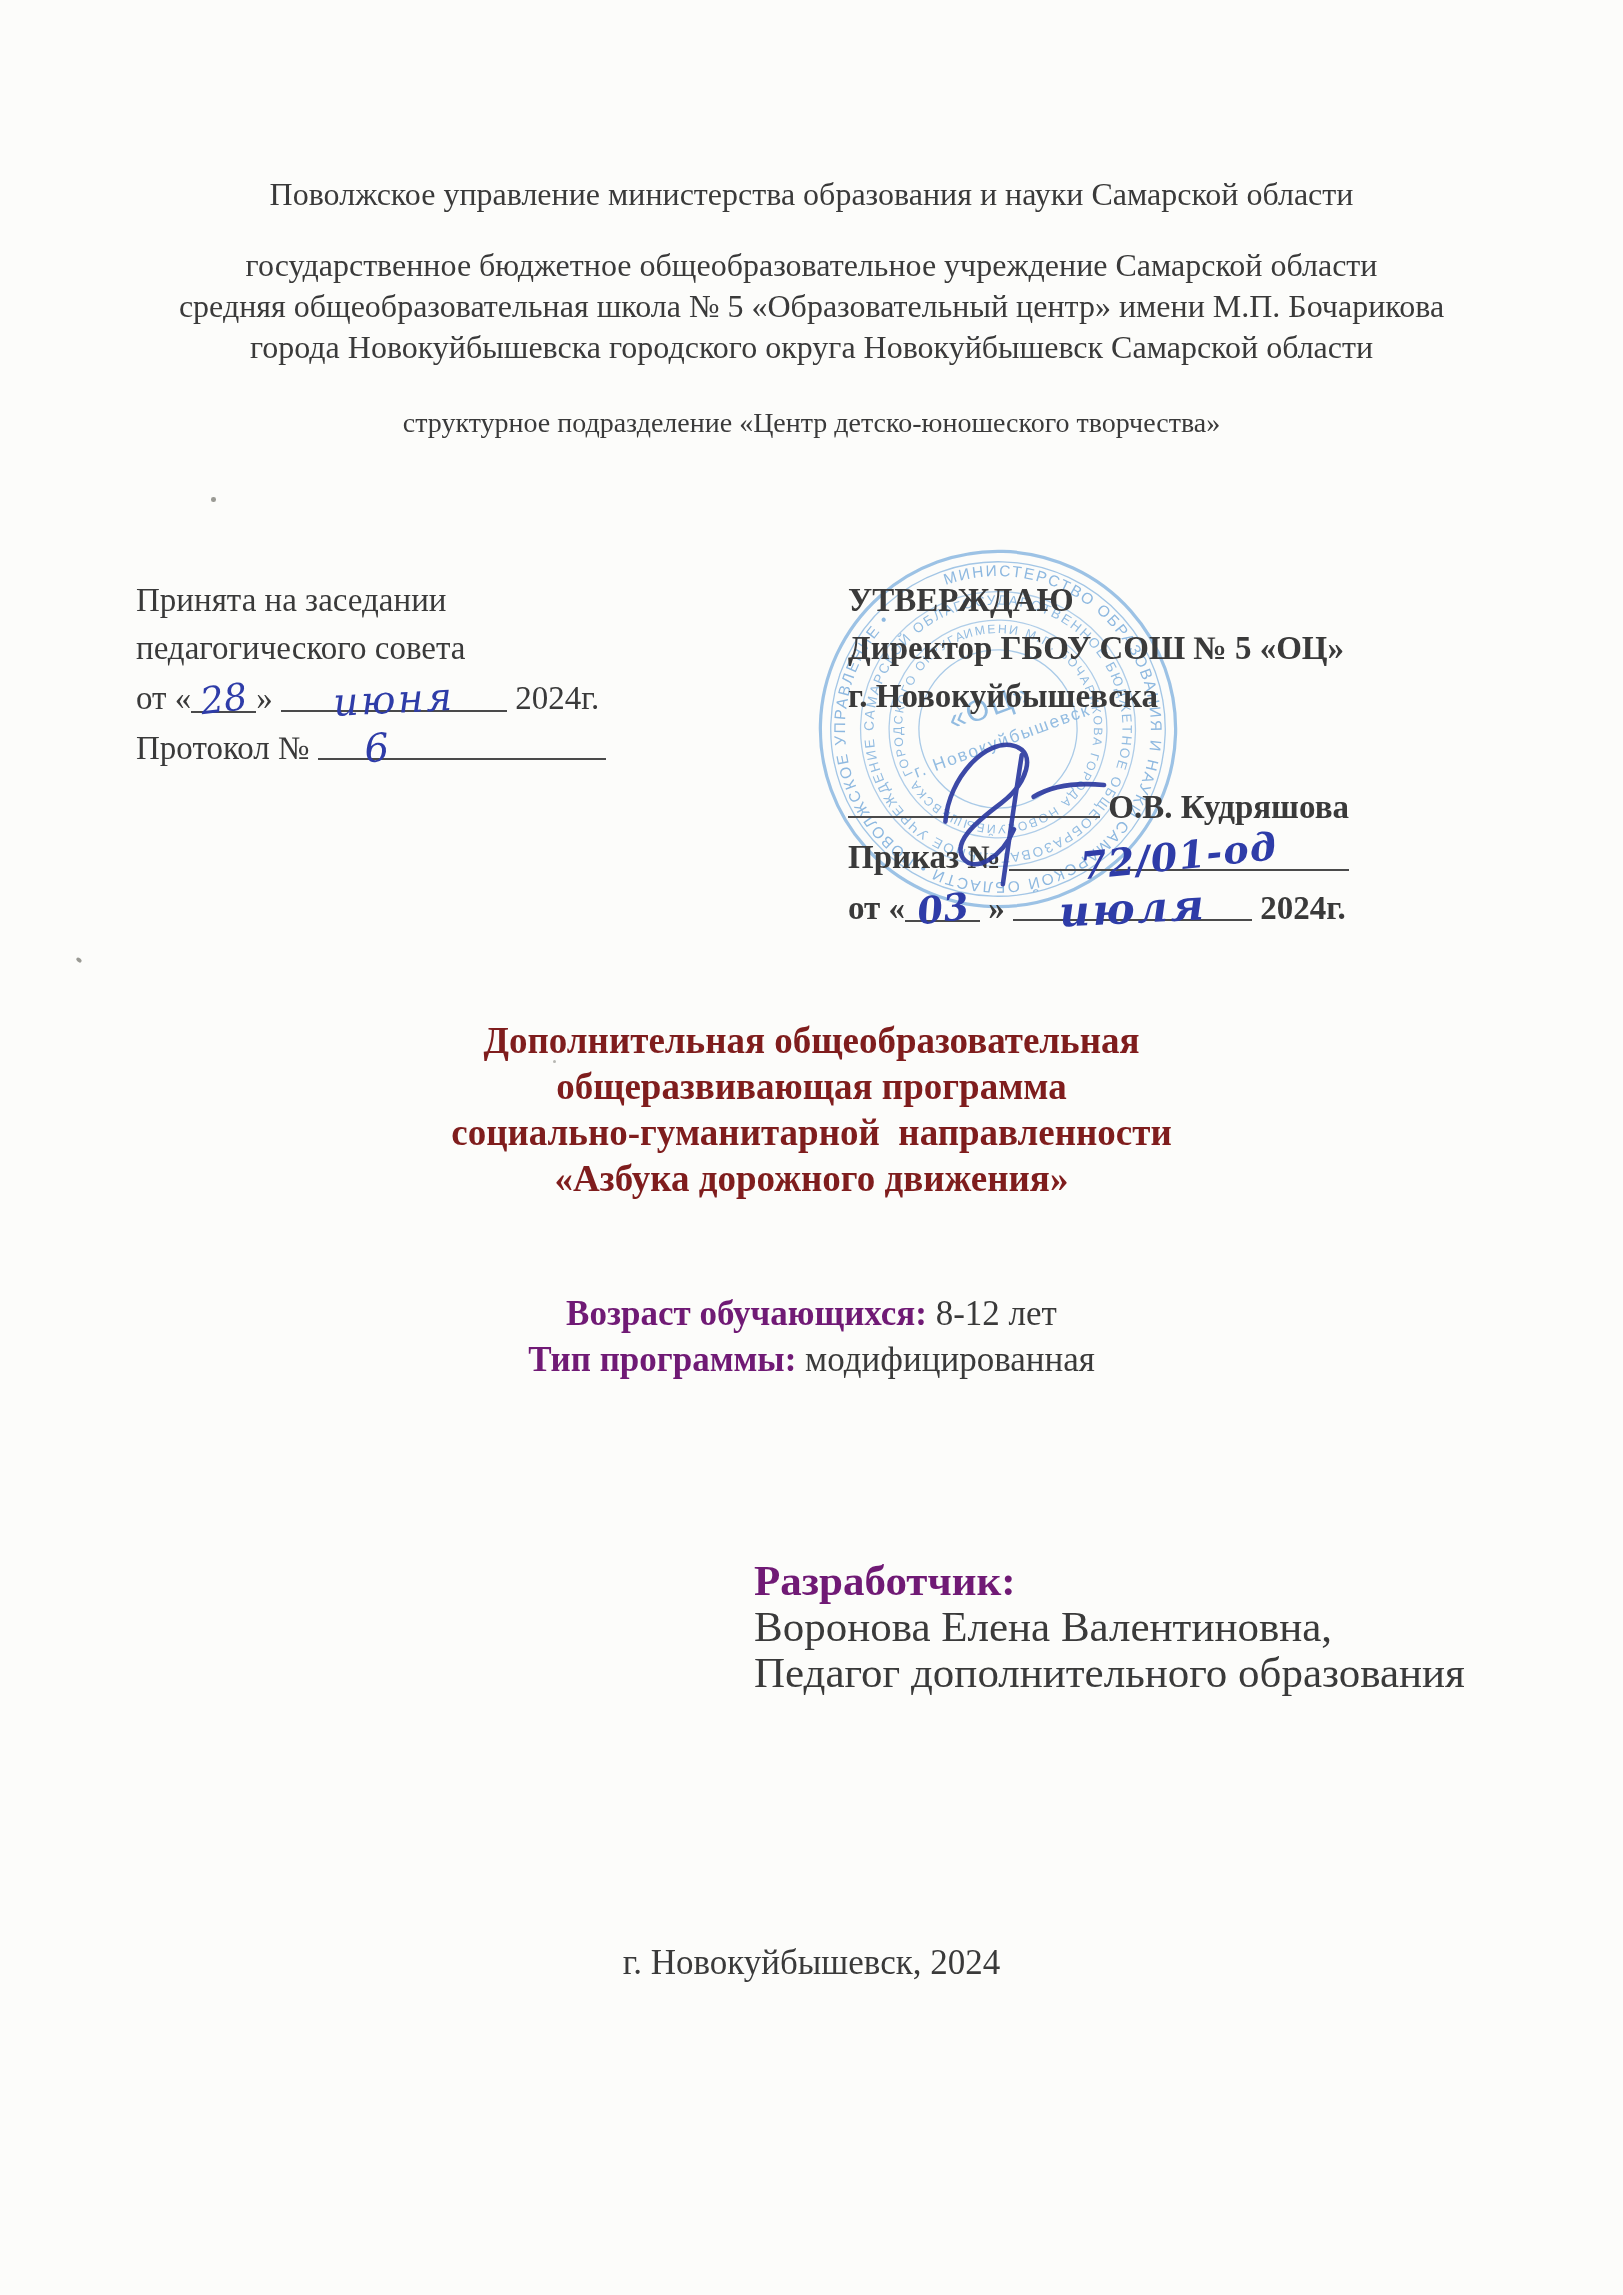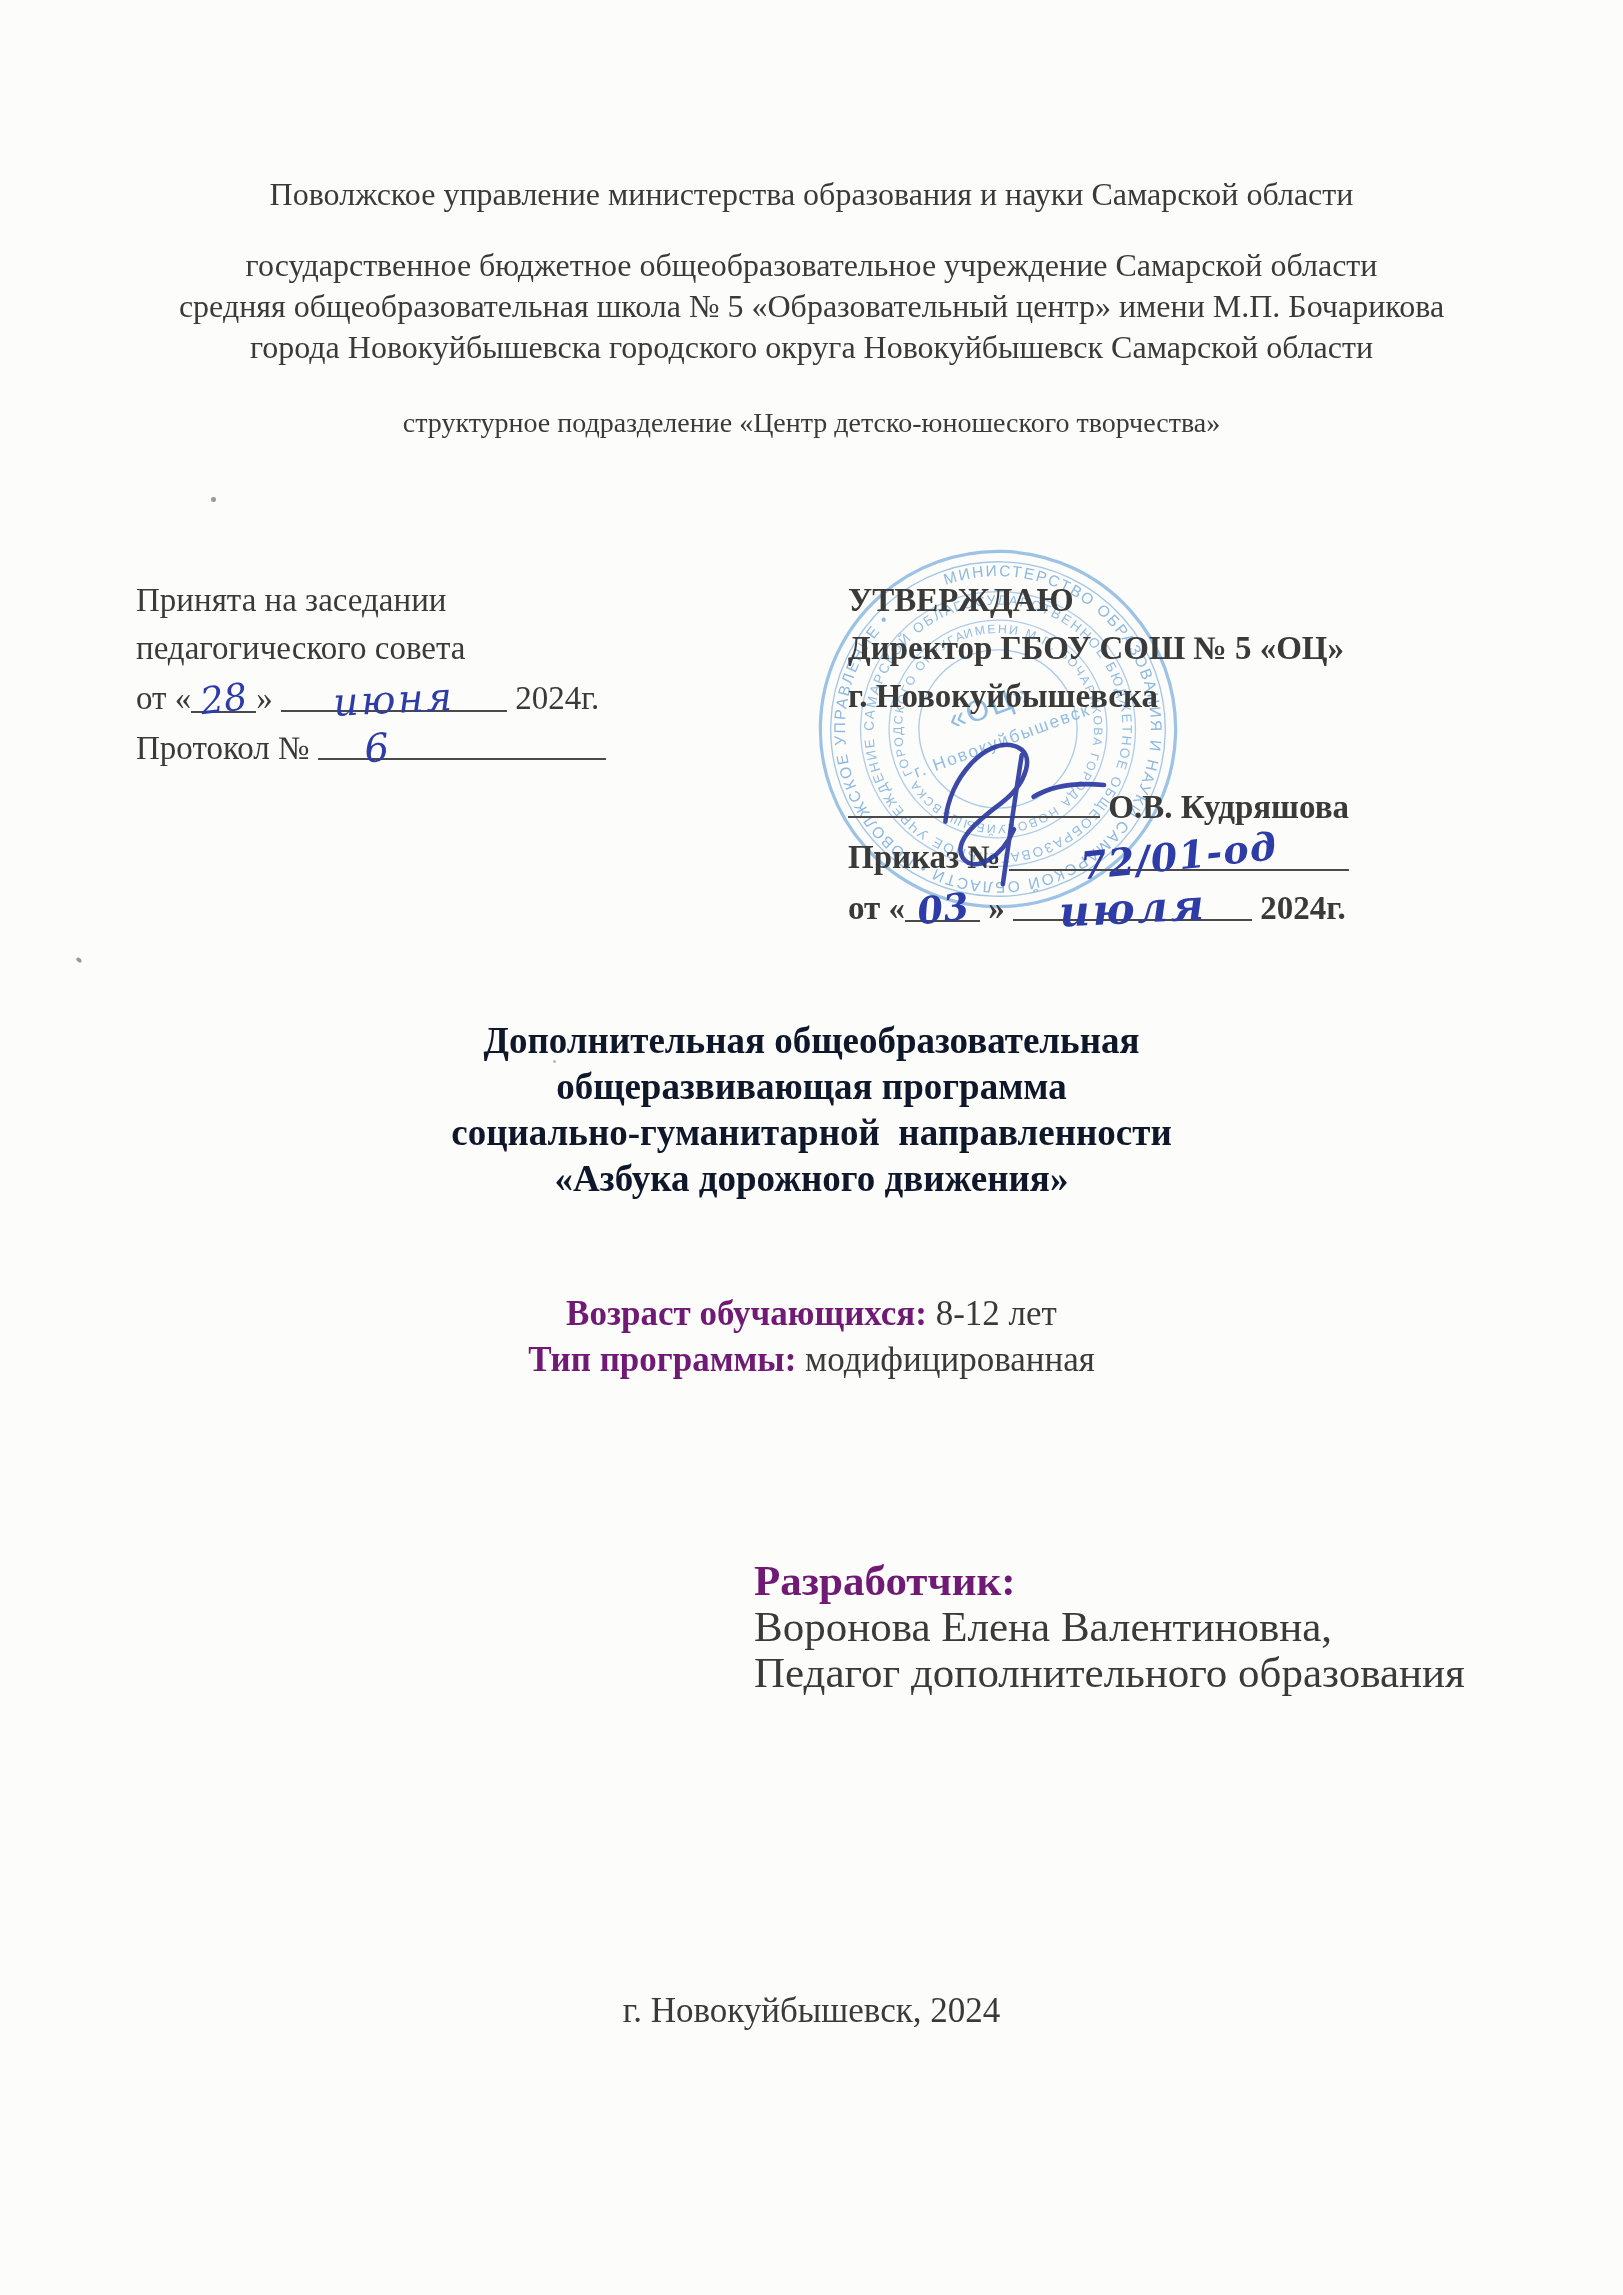--- a/index.html
+++ b/index.html
@@ -20,21 +20,21 @@
   .hand{
     font-family:"DejaVu Serif",serif;font-style:italic;
     color:#2e3ca8;display:inline-block;
   }
   .hand-day{font-size:37px;transform:rotate(-7deg) translateY(2.6px);}
   .hand-month{font-size:39px;letter-spacing:2.6px;transform:rotate(-3deg) translateY(3.9px);}
   .hand-num{font-size:39px;transform:rotate(-5deg) translateY(2.6px);}
   .hand-order{font-size:38px;letter-spacing:1.3px;transform:rotate(-6deg) translateY(1.3px);}
   .sig-underline{display:inline-block;width:252px;border-bottom:2px solid #4a4a4a;height:38px;vertical-align:baseline;}
   .sig-row{margin-top:58px;}
-  .title-block{position:absolute;left:0;width:100%;text-align:center;font-weight:bold;font-size:37px;line-height:46px;color:#0f172a;}
+  .title-block{position:absolute;left:0;width:100%;text-align:center;font-weight:bold;font-size:37px;line-height:46px;color:#7f1d1d;}
   .details-block{position:absolute;left:0;width:100%;text-align:center;font-size:35px;line-height:46px;}
   .b{font-weight:bold;color:#701a75;}
   .dev-block{position:absolute;font-size:43px;line-height:46px;}
   .footer-line{position:absolute;left:0;width:100%;text-align:center;font-size:35px;}
   .stamp-wrap{position:absolute;left:810px;top:541px;width:376px;height:376px;z-index:1;opacity:.88;}
   .text-layer{position:relative;z-index:2;}
   .sig-wrap{position:absolute;left:916px;top:717px;width:209px;height:170px;z-index:3;}
   .speck{position:absolute;background:#9a9a94;border-radius:50%;}
   .speck1{left:211px;top:497px;width:4.6px;height:4.6px;}
   .speck2{left:76px;top:958px;width:5.9px;height:3.9px;transform:rotate(40deg);}
@@ -138,17 +138,17 @@
         <span class="b t">Тип программы:</span><span class="t"> модифицированная</span>
       </div>
     </div>
 
     <div class="dev-block" style="left:754px;top:1558px;">
       <div class="b t">Разработчик:</div>
       <div class="t">Воронова Елена Валентиновна,</div>
       <div class="t">Педагог дополнительного образования</div>
     </div>
 
-    <div class="footer-line t" style="top:1943px;margin-top:48px;">г. Новокуйбышевск, 2024</div>
+    <div class="footer-line t" style="top:1943px;">г. Новокуйбышевск, 2024</div>
 
   </div>
 </div>
 
 
 </body></html>

